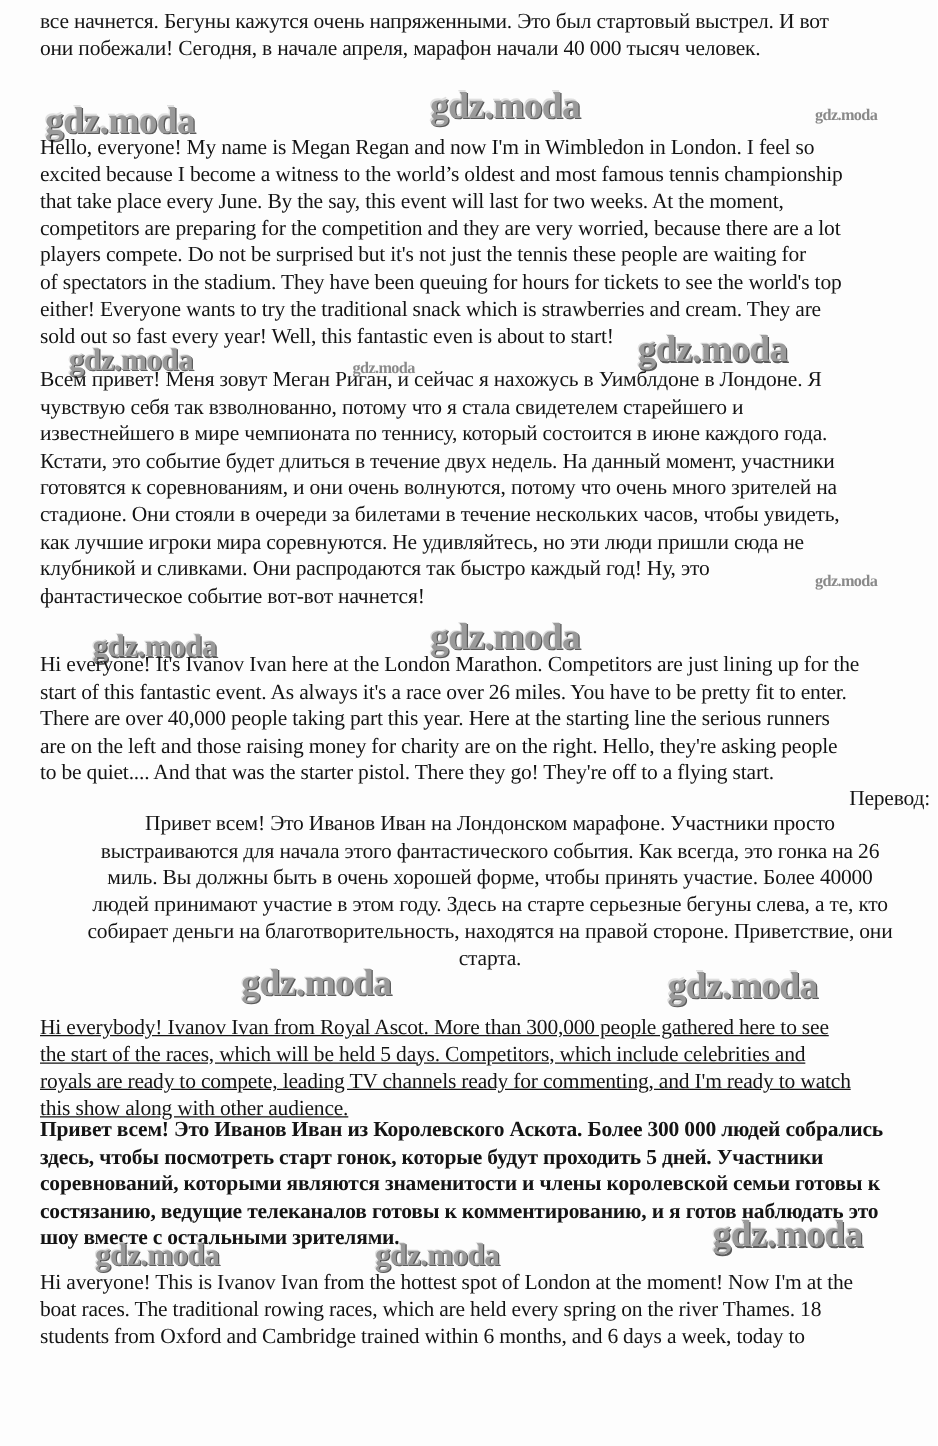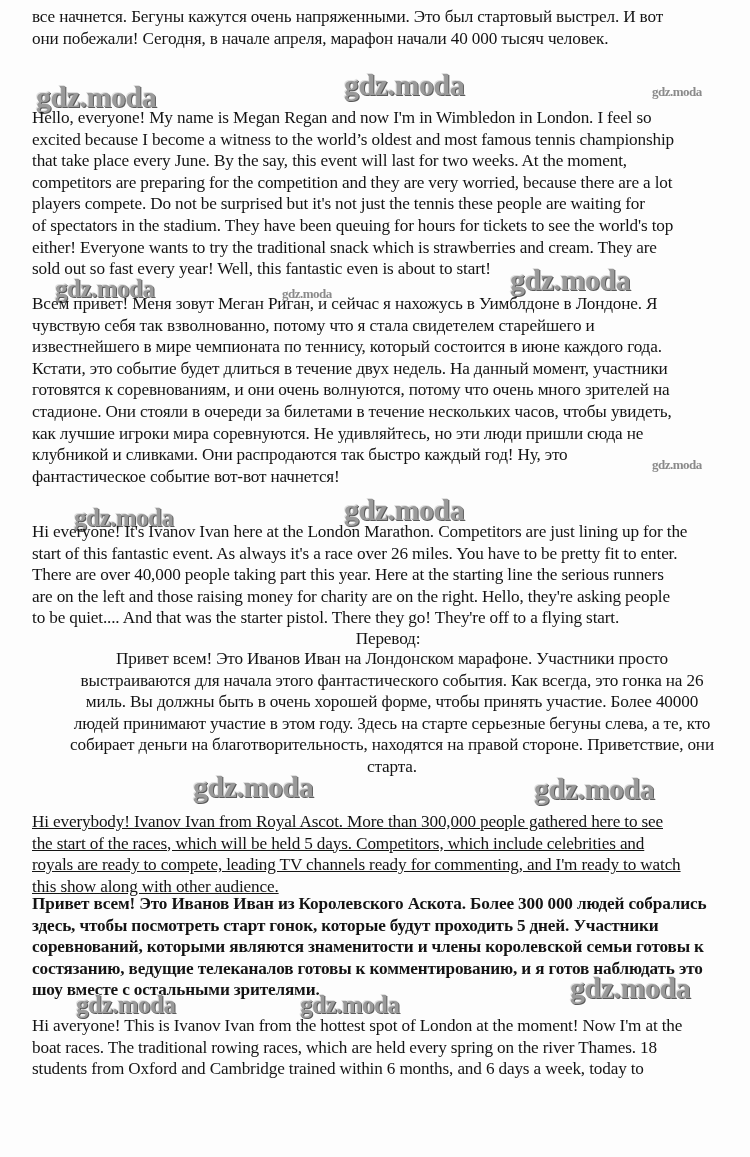--- a/index.html
+++ b/index.html
@@ -70,21 +70,21 @@
   <div class="wm big" style="left:344px; top:495px;">gdz.moda</div>
 
   <div class="para" style="top:521px;">
     <span class="ln">Hi everyone! It's Ivanov Ivan here at the London Marathon. Competitors are just lining up for the</span>
     <span class="ln">start of this fantastic event. As always it's a race over 26 miles. You have to be pretty fit to enter.</span>
     <span class="ln">There are over 40,000 people taking part this year. Here at the starting line the serious runners</span>
     <span class="ln">are on the left and those raising money for charity are on the right. Hello, they're asking people</span>
     <span class="ln">to be quiet.... And that was the starter pistol. There they go! They're off to a flying start.</span>
   </div>
 
-  <div class="para center" style="top:628px;">
+  <div class="para center" style="top:628px;text-align:right;">
     <span class="ln">Перевод:</span>
   </div>
 
   <div class="para" style="top:648px;text-align:center;">
     <span class="ln">Привет всем! Это Иванов Иван на Лондонском марафоне. Участники просто</span>
     <span class="ln">выстраиваются для начала этого фантастического события. Как всегда, это гонка на 26</span>
     <span class="ln">миль. Вы должны быть в очень хорошей форме, чтобы принять участие. Более 40000</span>
     <span class="ln">людей принимают участие в этом году. Здесь на старте серьезные бегуны слева, а те, кто</span>
     <span class="ln">собирает деньги на благотворительность, находятся на правой стороне. Приветствие, они</span>
     <span class="ln">старта.</span>

